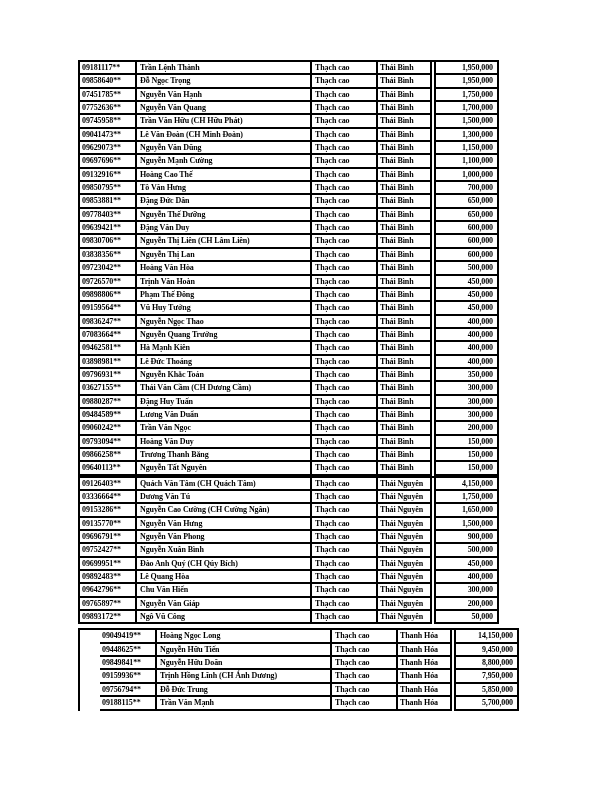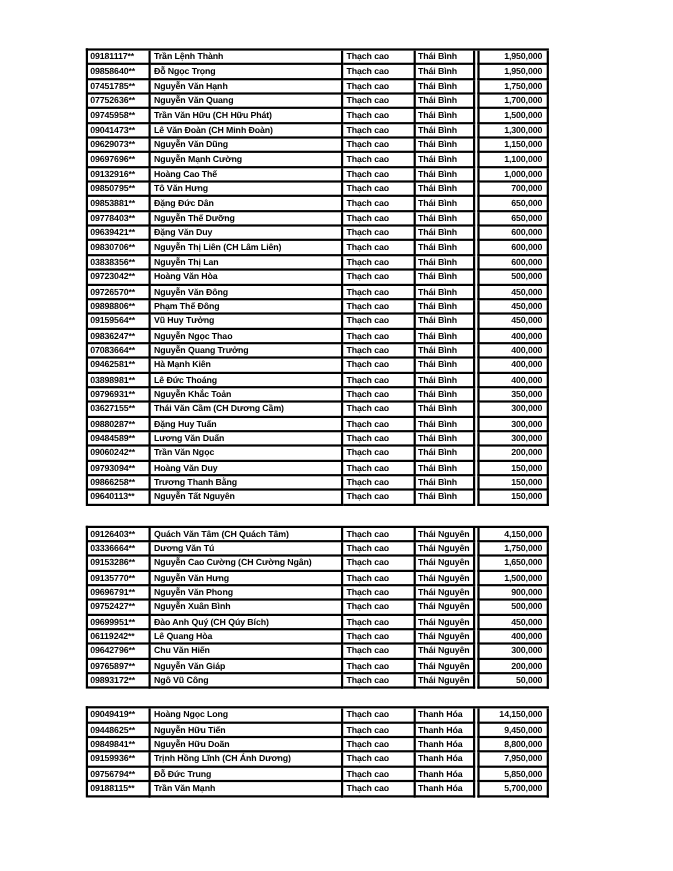--- a/index.html
+++ b/index.html
@@ -15,33 +15,34 @@
   }
   .sheet {
     position: relative;
     width: 612px;
     height: 792px;
     background: #ffffff;
   }
   .table-wrap {
     position: absolute;
     left: 78px;
-    top: 44px;
+    top: 60px;
     width: 380px;
+    font-family: Liberation Serif, serif;
   }
   table.ledger {
     border-collapse: separate;
     border-spacing: 0;
     table-layout: fixed;
     width: 419px;
     border-top: 2px solid #000;
     border-left: 2px solid #000;
   }
-  table.ledger.section-2 { margin-top: 18px; }
-  table.ledger.section-3 { margin-top: 16px; }
+  table.ledger.section-2 { margin-top: 0px; }
+  table.ledger.section-3 { margin-top: 4px; padding-left: 20px; }
   td {
     box-sizing: border-box;
     height: 13.35px;
     line-height: 11.3px;
     font-size: 8px;
     font-weight: 700;
     color: #000000;
     letter-spacing: -0.1px;
     white-space: nowrap;
     overflow: hidden;
@@ -201,21 +202,21 @@
           <tr>
     <td class="c-phone">09723042**</td>
     <td class="c-name">Hoàng Văn Hòa</td>
     <td class="c-product">Thạch cao</td>
     <td class="c-province">Thái Bình</td>
     <td class="c-spacer"></td>
     <td class="c-amount">500,000</td>
   </tr>
           <tr>
     <td class="c-phone">09726570**</td>
-    <td class="c-name">Nguyễn Văn Đông</td>
+    <td class="c-name">Trịnh Văn Hoàn</td>
     <td class="c-product">Thạch cao</td>
     <td class="c-province">Thái Bình</td>
     <td class="c-spacer"></td>
     <td class="c-amount">450,000</td>
   </tr>
           <tr>
     <td class="c-phone">09898806**</td>
     <td class="c-name">Phạm Thế Đông</td>
     <td class="c-product">Thạch cao</td>
     <td class="c-province">Thái Bình</td>
@@ -388,21 +389,21 @@
   </tr>
           <tr>
     <td class="c-phone">09699951**</td>
     <td class="c-name">Đào Anh Quý (CH Qúy Bích)</td>
     <td class="c-product">Thạch cao</td>
     <td class="c-province">Thái Nguyên</td>
     <td class="c-spacer"></td>
     <td class="c-amount">450,000</td>
   </tr>
           <tr>
-    <td class="c-phone">06119242**</td>
+    <td class="c-phone">09892483**</td>
     <td class="c-name">Lê Quang Hòa</td>
     <td class="c-product">Thạch cao</td>
     <td class="c-province">Thái Nguyên</td>
     <td class="c-spacer"></td>
     <td class="c-amount">400,000</td>
   </tr>
           <tr>
     <td class="c-phone">09642796**</td>
     <td class="c-name">Chu Văn Hiến</td>
     <td class="c-product">Thạch cao</td>

